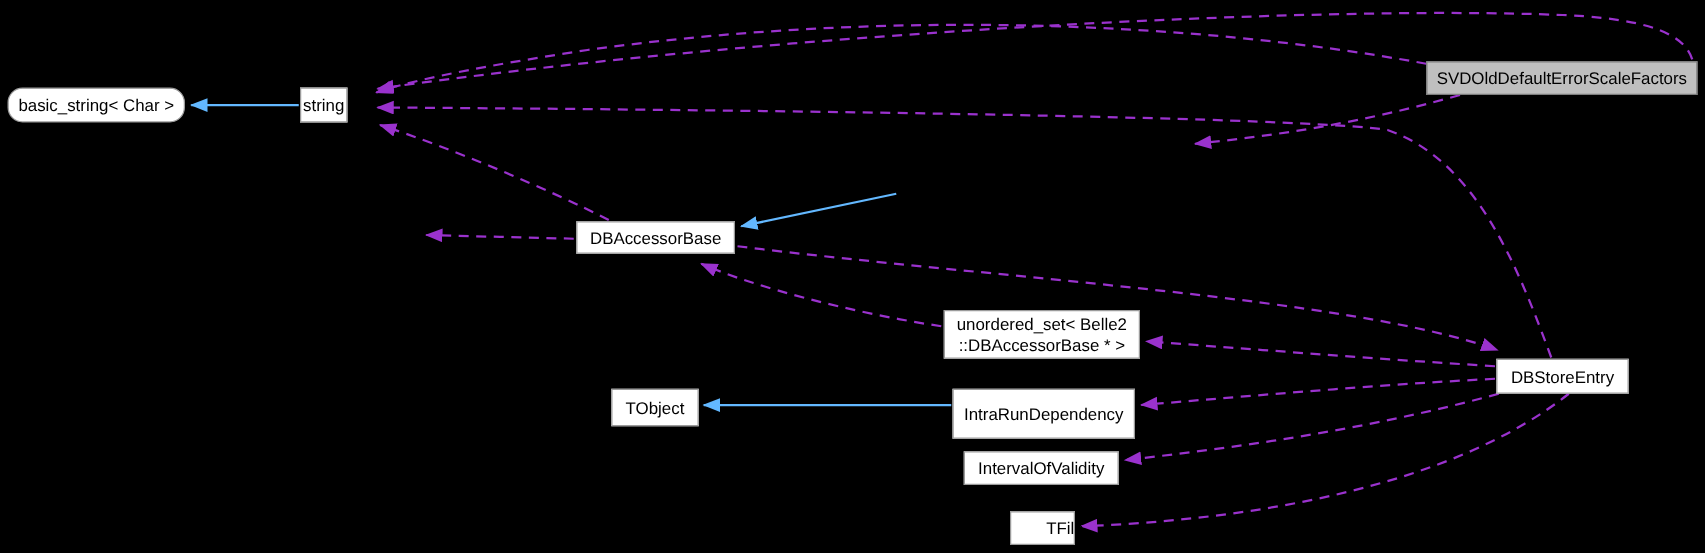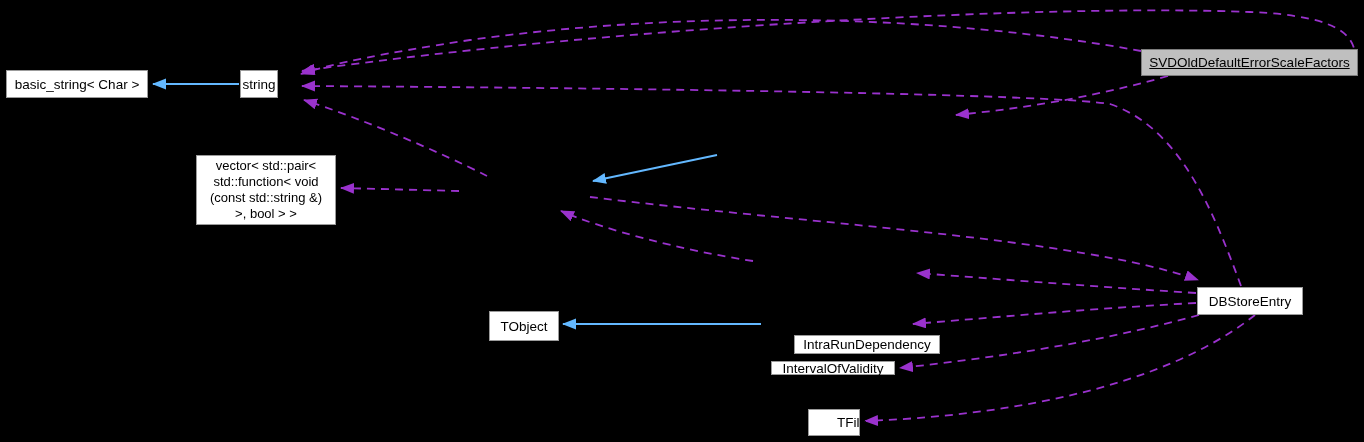--- a/index.html
+++ b/index.html
@@ -60,51 +60,52 @@
     <path class="edge-usage" d="M 487 176 C 440 152, 360 118, 304 100" marker-end="url(#arrowPurple)"></path>
     <path class="edge-usage" d="M 459 191 C 420 190, 380 189, 341 188" marker-end="url(#arrowPurple)"></path>
     <path class="edge-usage" d="M 753 261 C 680 250, 602 229, 561 211" marker-end="url(#arrowPurple)"></path>
     <path class="edge-usage" d="M 590 197 C 800 223, 1080 238, 1198 280" marker-end="url(#arrowPurple)"></path>
     <path class="edge-usage" d="M 1196 293 C 1100 287, 1010 280, 917 273" marker-end="url(#arrowPurple)"></path>
     <path class="edge-usage" d="M 1196 303 C 1100 308, 1010 316, 913 324" marker-end="url(#arrowPurple)"></path>
     <path class="edge-usage" d="M 1199 315 C 1100 342, 1000 357, 900 368" marker-end="url(#arrowPurple)"></path>
     <path class="edge-usage" d="M 1255 315 C 1160 390, 1000 416, 865 421" marker-end="url(#arrowPurple)"></path>
   </svg>
 
-  <div class="node" style="left:6px;top:70px;width:142px;height:28px;">
+  <div class="node" style="left:6px;top:70px;width:142px;height:28px;border-radius:12px;">
     <span>basic_string&lt; Char &gt;</span>
   </div>
 
   <div class="node" style="left:240px;top:70px;width:38px;height:28px;">
     <span>string</span>
   </div>
 
-  <div class="node main" style="left:1141px;top:49px;width:217px;height:27px;text-decoration:underline;">
+  <div class="node main" style="left:1141px;top:49px;width:217px;height:27px;">
     <span>SVDOldDefaultErrorScaleFactors</span>
   </div>
 
 
-  <div class="node" style="left:196px;top:155px;width:140px;height:70px;font-size:13px;line-height:16px;">
-    <span>vector&lt; std::pair&lt;</span>
-    <span>std::function&lt; void</span>
-    <span>(const std::string &amp;)</span>
-    <span>&gt;, bool &gt; &gt;</span>
+
+  <div class="node" style="left:461px;top:177px;width:127px;height:26px;">
+    <span>DBAccessorBase</span>
   </div>
 
-
+  <div class="node" style="left:755px;top:248px;width:157px;height:39px;">
+    <span>unordered_set&lt; Belle2</span>
+    <span>::DBAccessorBase * &gt;</span>
+  </div>
 
   <div class="node" style="left:489px;top:311px;width:70px;height:30px;">
     <span>TObject</span>
   </div>
 
-  <div class="node" style="left:794px;top:311px;width:146px;height:19px;margin-top:24px;">
+  <div class="node" style="left:762px;top:311px;width:146px;height:40px;">
     <span>IntraRunDependency</span>
   </div>
 
-  <div class="node" style="left:771px;top:361px;width:124px;height:14px;">
+  <div class="node" style="left:771px;top:361px;width:124px;height:27px;">
     <span>IntervalOfValidity</span>
   </div>
 
   <div class="node" style="left:808px;top:409px;width:52px;height:27px;padding-left:36px;">
     <span>TFile</span>
   </div>
 
   <div class="node" style="left:1197px;top:287px;width:106px;height:28px;">
     <span>DBStoreEntry</span>
   </div>

